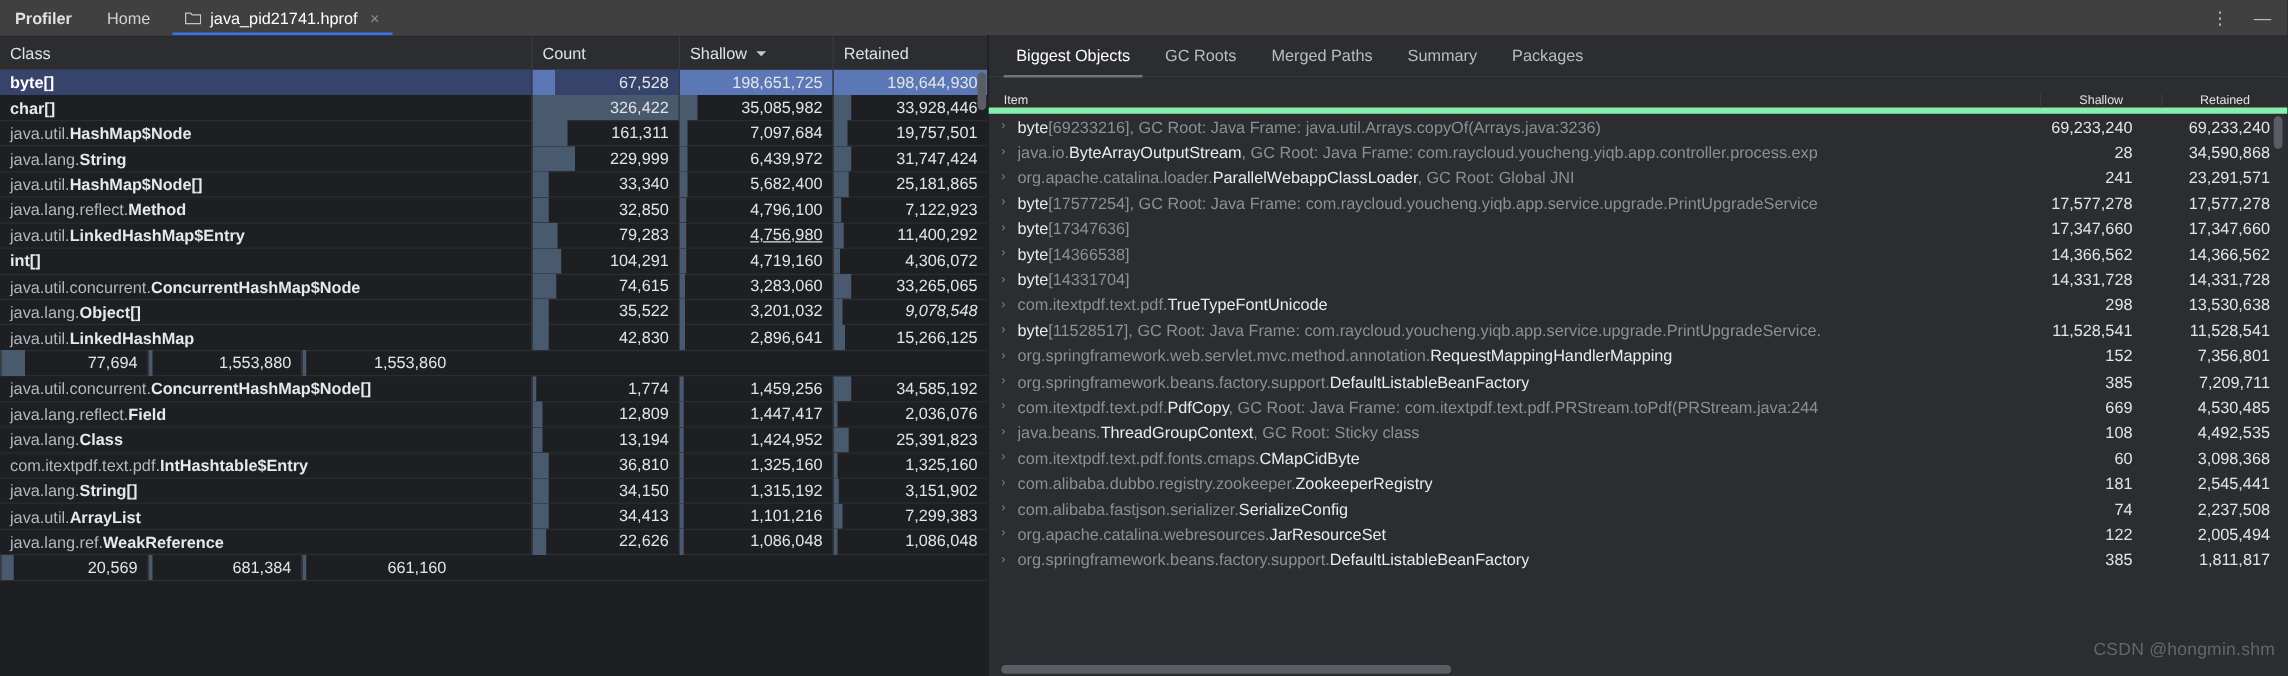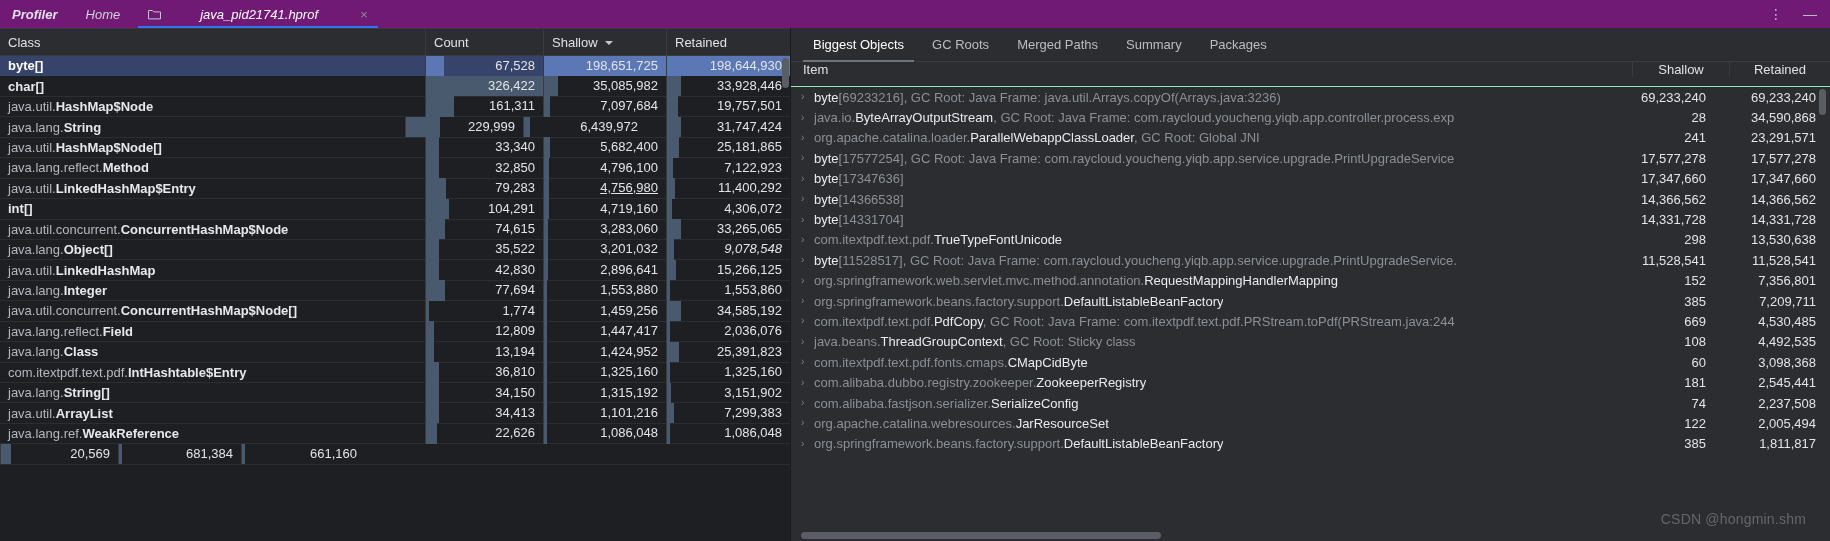--- a/index.html
+++ b/index.html
@@ -10,45 +10,43 @@
   }
   body {
     font-family: "Liberation Sans", "DejaVu Sans", sans-serif;
     font-size: 13px;
     color: #dfe1e5;
     -webkit-font-smoothing: antialiased;
   }
   
   .topbar {
     height: 28px;
-    background: #701a75;
+    background: #404040;
     display: flex;
     align-items: stretch;
     position: relative;
-    font-style: italic;
   }
   .tool-title {
     display: flex; align-items: center;
     padding: 0 14px 0 12px;
     font-weight: bold;
     color: #dfe1e5;
     font-size: 13px;
   }
   .tab {
     display: flex; align-items: center;
     padding: 0 14px;
     color: #cfd2d6;
     font-size: 13px;
     position: relative;
     cursor: default;
     white-space: nowrap;
   }
   .tab.active {
     color: #ffffff;
-    gap: 32px;
   }
   .tab.active::after {
     content: "";
     position: absolute;
     left: 4px; right: 4px; bottom: 0;
     height: 2px;
     background: #3574f0;
   }
   .tab .folder-ico {
     display: inline-block;
@@ -198,24 +196,24 @@
   }
   .rt-tab.active { color: #ffffff; }
   .rt-tab.active::after {
     content:"";
     position:absolute; left:4px; right:4px; bottom:-1px;
     height:2px; background:#6f737a;
   }
   .rt-head {
     display:flex;
     height:24px;
-    align-items:flex-start;
-    font-size:13px;
+    align-items:flex-end;
+    font-size:10px;
     color:#dfe1e5;
-    border-bottom:1px solid #86efac;
+    border-bottom:5px solid #86efac;
     background:#2b2d30;
   }
   .rt-head .h-item { flex:1 1 auto; padding-left:12px; }
   .rt-head .h-shallow { width:96px; flex:0 0 96px; text-align:center; border-left:1px solid #393b40; }
   .rt-head .h-retained { width:100px; flex:0 0 100px; text-align:center; border-left:1px solid #393b40;}
 
   .rt-body { flex:1 1 auto; overflow:hidden; position:relative; }
   .rt-row {
     display:flex;
     height:20.4px;
@@ -273,21 +271,21 @@
   }
   .hscroll .thumb {
     position:absolute;
     left:0;
     height:7px;
     border-radius:4px;
     background:#5a5d63;
   }
   .watermark {
     position:absolute;
-    right:24px; bottom:14px;
+    right:10px; bottom:14px;
     color:#6d7177;
     font-size:14px;
     letter-spacing:0.2px;
     opacity:0.85;
     pointer-events:none;
   }
 </style>
 </head>
 <body>
 
@@ -342,21 +340,21 @@
         <div class="lt-row">
           <div class="cell-class"><span>java.util.</span><b>HashMap$Node</b></div>
           <div class="cell-num cell-count" style="width: 118px; flex: 0 0 118px;"><span class="bar" style="width: 28px;"></span><span class="v">161,311</span></div>
           <div class="cell-num cell-shallow" style="width: 123px; flex: 0 0 123px;"><span class="bar" style="width: 6px;"></span><span class="v">7,097,684</span></div>
           <div class="cell-num cell-retained" style="width: 124px; flex: 0 0 124px;"><span class="bar" style="width: 11px;"></span><span class="v">19,757,501</span></div>
         </div>
         <div class="lt-row">
           <div class="cell-class"><span>java.lang.</span><b>String</b></div>
           <div class="cell-num cell-count" style="width: 118px; flex: 0 0 118px;"><span class="bar" style="width: 34px;"></span><span class="v">229,999</span></div>
           <div class="cell-num cell-shallow" style="width: 123px; flex: 0 0 123px;"><span class="bar" style="width: 6px;"></span><span class="v">6,439,972</span></div>
-          <div class="cell-num cell-retained" style="width: 124px; flex: 0 0 124px; margin-left: 20px;"><span class="bar" style="width: 14px;"></span><span class="v">31,747,424</span></div>
+          <div class="cell-num cell-retained" style="width: 124px; flex: 0 0 124px;"><span class="bar" style="width: 14px;"></span><span class="v">31,747,424</span></div>
         </div>
         <div class="lt-row">
           <div class="cell-class"><span>java.util.</span><b>HashMap$Node[]</b></div>
           <div class="cell-num cell-count" style="width: 118px; flex: 0 0 118px;"><span class="bar" style="width: 13px;"></span><span class="v">33,340</span></div>
           <div class="cell-num cell-shallow" style="width: 123px; flex: 0 0 123px;"><span class="bar" style="width: 6px;"></span><span class="v">5,682,400</span></div>
           <div class="cell-num cell-retained" style="width: 124px; flex: 0 0 124px;"><span class="bar" style="width: 12px;"></span><span class="v">25,181,865</span></div>
         </div>
         <div class="lt-row">
           <div class="cell-class"><span>java.lang.reflect.</span><b>Method</b></div>
           <div class="cell-num cell-count" style="width: 118px; flex: 0 0 118px;"><span class="bar" style="width: 13px;"></span><span class="v">32,850</span></div>
@@ -387,21 +385,20 @@
           <div class="cell-num cell-shallow" style="width: 123px; flex: 0 0 123px;"><span class="bar" style="width: 4px;"></span><span class="v">3,201,032</span></div>
           <div class="cell-num cell-retained" style="width: 124px; flex: 0 0 124px; font-style: italic;"><span class="bar" style="width: 7px;"></span><span class="v">9,078,548</span></div>
         </div>
         <div class="lt-row">
           <div class="cell-class"><span>java.util.</span><b>LinkedHashMap</b></div>
           <div class="cell-num cell-count" style="width: 118px; flex: 0 0 118px;"><span class="bar" style="width: 13px;"></span><span class="v">42,830</span></div>
           <div class="cell-num cell-shallow" style="width: 123px; flex: 0 0 123px;"><span class="bar" style="width: 4px;"></span><span class="v">2,896,641</span></div>
           <div class="cell-num cell-retained" style="width: 124px; flex: 0 0 124px;"><span class="bar" style="width: 9px;"></span><span class="v">15,266,125</span></div>
         </div>
         <div class="lt-row">
-          <div class="cell-class"><span>java.lang.</span><b>Integer</b></div>
           <div class="cell-num cell-count" style="width: 118px; flex: 0 0 118px;"><span class="bar" style="width: 19px;"></span><span class="v">77,694</span></div>
           <div class="cell-num cell-shallow" style="width: 123px; flex: 0 0 123px;"><span class="bar" style="width: 3px;"></span><span class="v">1,553,880</span></div>
           <div class="cell-num cell-retained" style="width: 124px; flex: 0 0 124px;"><span class="bar" style="width: 3px;"></span><span class="v">1,553,860</span></div>
         </div>
         <div class="lt-row">
           <div class="cell-class"><span>java.util.concurrent.</span><b>ConcurrentHashMap$Node[]</b></div>
           <div class="cell-num cell-count" style="width: 118px; flex: 0 0 118px;"><span class="bar" style="width: 3px;"></span><span class="v">1,774</span></div>
           <div class="cell-num cell-shallow" style="width: 123px; flex: 0 0 123px;"><span class="bar" style="width: 3px;"></span><span class="v">1,459,256</span></div>
           <div class="cell-num cell-retained" style="width: 124px; flex: 0 0 124px;"><span class="bar" style="width: 14px;"></span><span class="v">34,585,192</span></div>
         </div>

